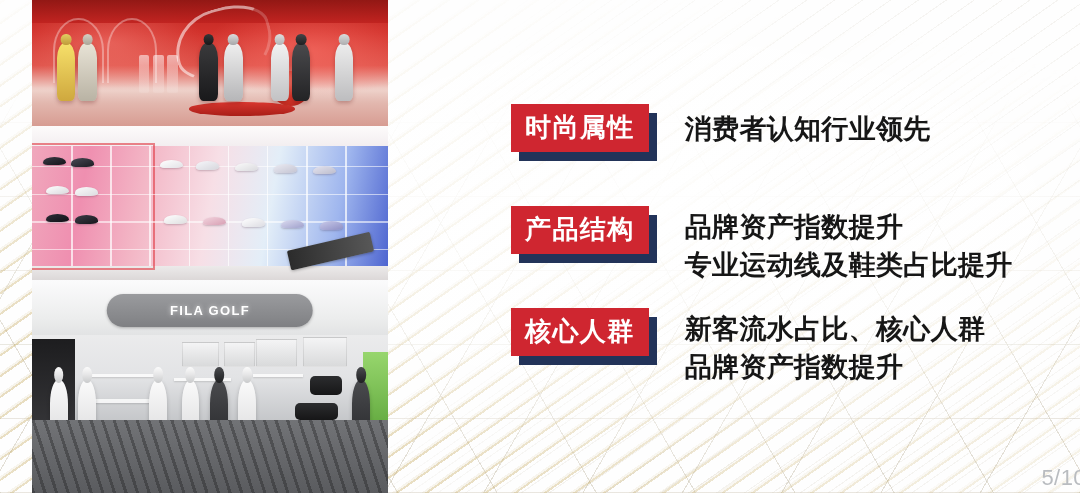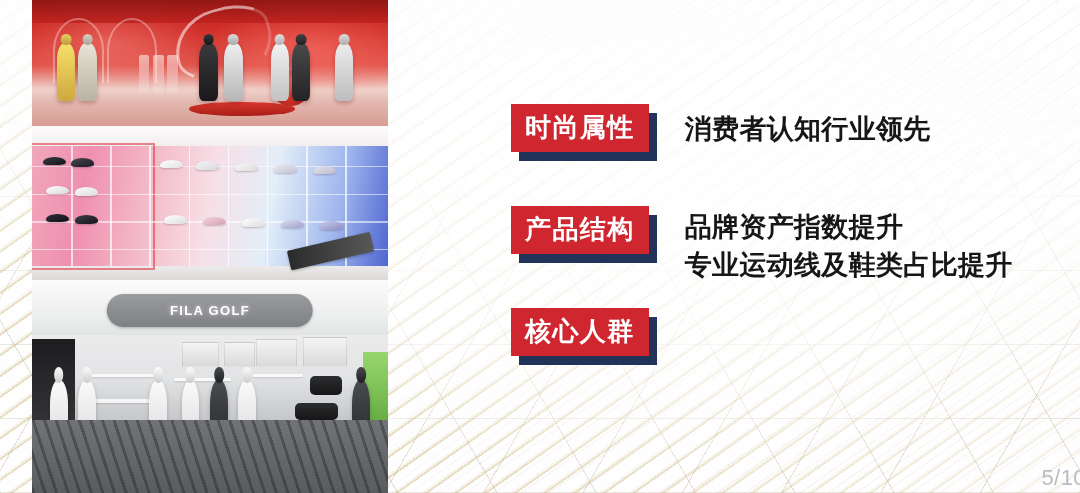--- a/index.html
+++ b/index.html
@@ -395,18 +395,22 @@
       </div>
     </div>
 
     <div class="row" id="row-2">
       <div class="badge-wrap">
         <div class="badge-shadow"></div>
         <div class="badge">
           <div class="badge-label">核心人群</div>
         </div>
       </div>
+      <div class="body-text">
+        <span class="ln">新客流水占比、核心人群</span>
+        <span class="ln">品牌资产指数提升</span>
+      </div>
     </div>
 
     <div id="page-number">5/10</div>
   </div>
 
 </div>
 
 </body></html>

